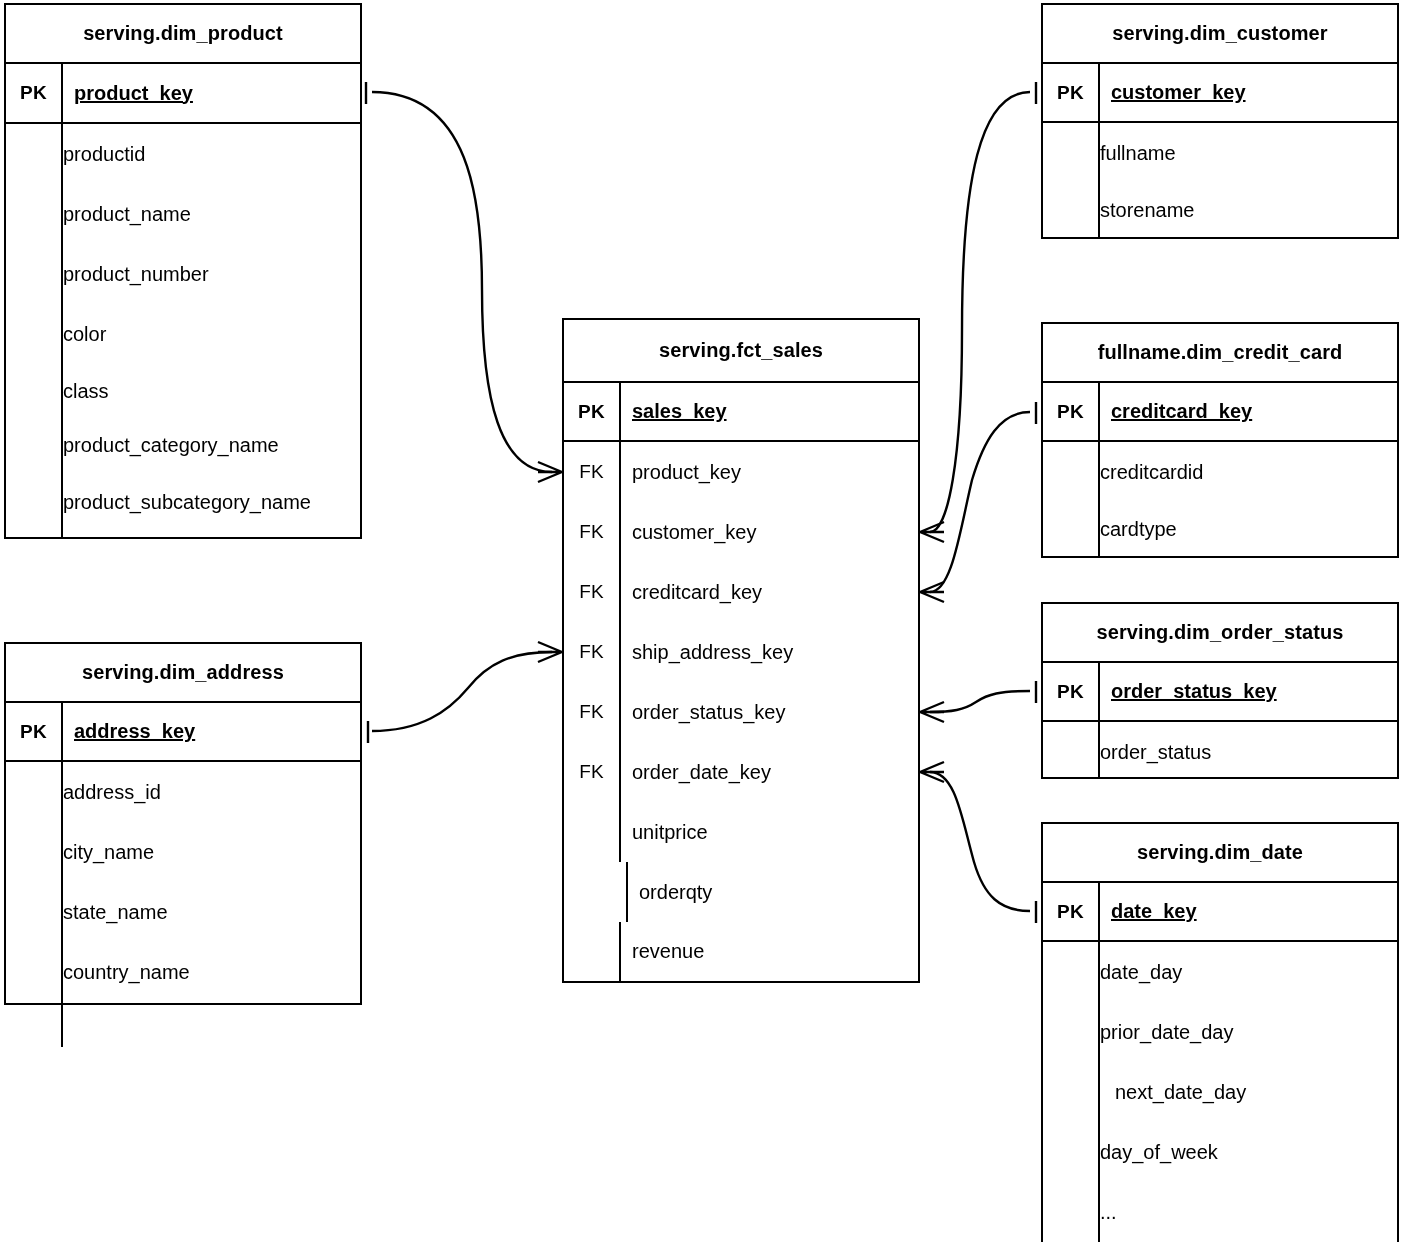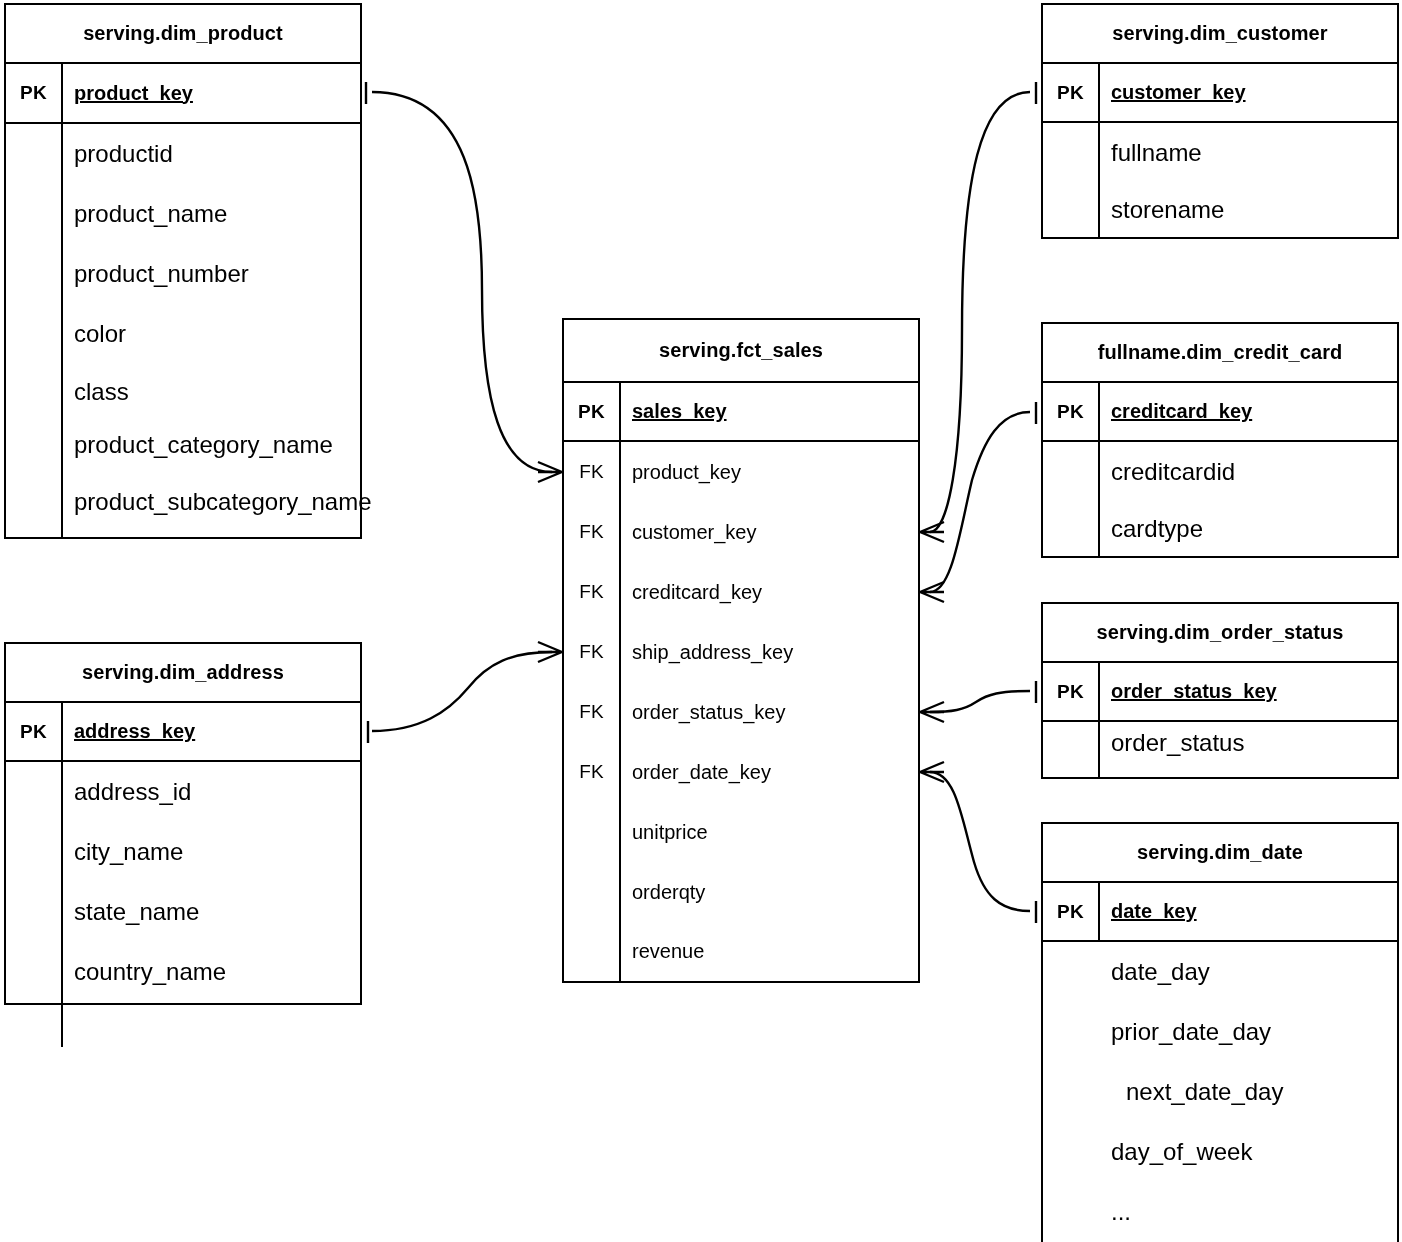--- a/index.html
+++ b/index.html
@@ -85,22 +85,21 @@
     box-sizing: border-box;
     flex: 1 1 auto;
     display: flex;
     flex-direction: column;
     justify-content: flex-start;
   }
   .attr {
     box-sizing: border-box;
     display: flex;
     align-items: center;
-    padding-left: 11px;
-    font-size: 24px;
+    font-size: 20px;
   }
   .fk-block {
     box-sizing: border-box;
     display: flex;
     flex-direction: column;
   }
   .fk-row {
     box-sizing: border-box;
     display: flex;
     align-items: stretch;
@@ -230,21 +229,21 @@
         <div class="fieldcell">order_status_key</div>
       </div>
       <div class="fk-row" style="height:60px;">
         <div class="keycell">FK</div>
         <div class="fieldcell">order_date_key</div>
       </div>
       <div class="fk-row" style="height:60px;">
         <div class="keycell"></div>
         <div class="fieldcell">unitprice</div>
       </div>
-      <div class="fk-row" style="height:60px;">
+      <div class="fk-row" style="height:60px;margin-left:7px;">
         <div class="keycell"></div>
         <div class="fieldcell">orderqty</div>
       </div>
       <div class="fk-row" style="height:59px;">
         <div class="keycell"></div>
         <div class="fieldcell">revenue</div>
       </div>
     </div>
   </div>
 
@@ -280,32 +279,32 @@
 
   <div class="entity" style="left:1041px; top:602px; width:358px; height:177px;">
     <div class="entity-title" style="height:59px;">serving.dim_order_status</div>
     <div class="row pk-row" style="height:59px;">
       <div class="keycell bold">PK</div>
       <div class="fieldcell pk-name">order_status_key</div>
     </div>
     <div class="attr-block" style="height:55px;">
       <div class="attr-keycol"></div>
       <div class="attr-list">
-        <div class="attr" style="height:41px;">order_status</div>
+        <div class="attr" style="height:41px;margin-top:10px;">order_status</div>
       </div>
     </div>
   </div>
 
   <div class="entity" style="left:1041px; top:822px; width:358px; height:422px;">
     <div class="entity-title" style="height:59px;">serving.dim_date</div>
     <div class="row pk-row" style="height:59px;">
       <div class="keycell bold">PK</div>
       <div class="fieldcell pk-name">date_key</div>
     </div>
-    <div class="attr-block" style="height:300px;align-items:flex-end;">
+    <div class="attr-block" style="height:300px;">
       <div class="attr-keycol"></div>
       <div class="attr-list">
         <div class="attr" style="height:60px;">date_day</div>
         <div class="attr" style="height:60px;">prior_date_day</div>
         <div class="attr" style="height:60px;margin-left:15px;">next_date_day</div>
         <div class="attr" style="height:60px;">day_of_week</div>
         <div class="attr" style="height:60px;">...</div>
       </div>
     </div>
   </div>

